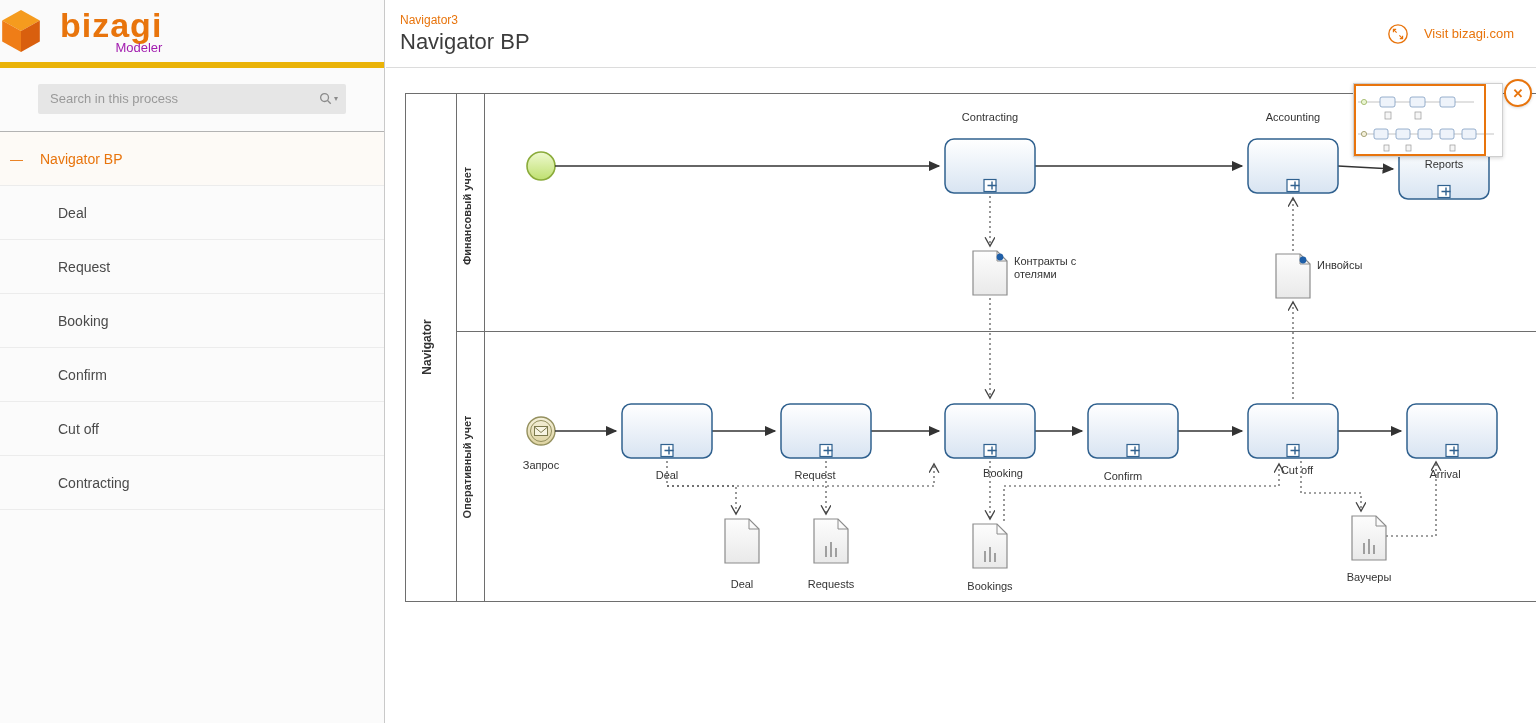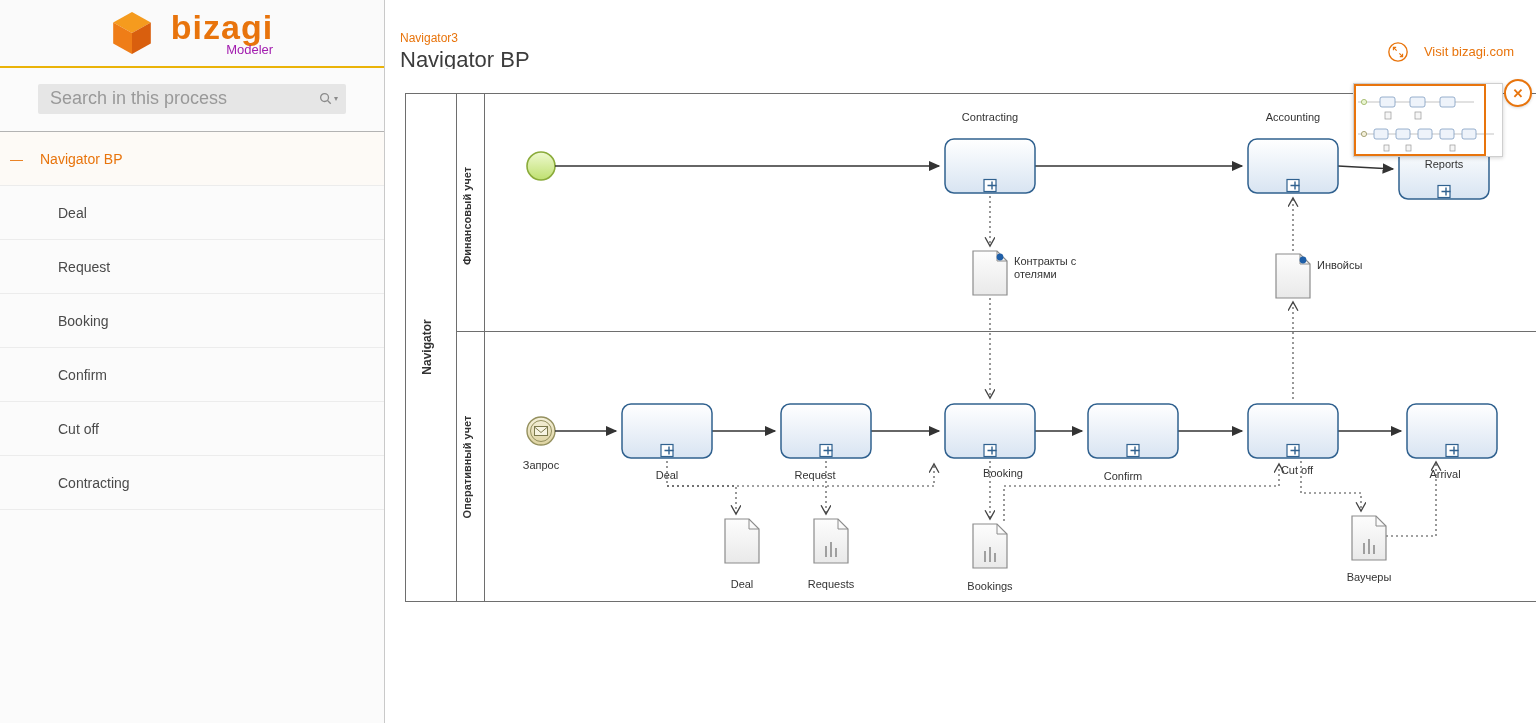--- a/index.html
+++ b/index.html
@@ -4,49 +4,49 @@
 <title>Navigator BP</title>
 <style>
   * { margin:0; padding:0; box-sizing:border-box; }
   html,body { width:1536px; height:723px; overflow:hidden; background:#fff;
               font-family:"Liberation Sans", sans-serif; }
   .app { position:relative; width:1536px; height:723px; background:#fff; }
 
   
   .sidebar { position:absolute; left:0; top:0; width:385px; height:723px;
              background:#fbfbfb; border-right:1px solid #c9c9c9; }
-  .logo-area { height:68px; border-bottom:2px solid #eab308; display:flex;
-               align-items:center; justify-content:center; gap:18px; background:#fafafa;}
+  .logo-area { height:68px; border-bottom:6px solid #eab308; display:flex;
+               align-items:center; justify-content:flex-start; gap:18px; background:#fafafa;}
   .brand-block { display:flex; flex-direction:column; align-items:flex-end; }
   .brand-name { font-size:34px; font-weight:bold; color:#e8740c; letter-spacing:1px; line-height:34px;}
   .brand-sub { font-size:13px; color:#a21caf; margin-top:-2px; }
   .search-area { padding:16px 38px 17px 38px; border-bottom:1px solid #b3b3b3; }
   .search-box { position:relative; height:30px; background:#e6e6e6; border-radius:2px; }
   .search-box input { width:100%; height:28px; background:transparent; border:none; outline:none;
-                      padding:0 40px 0 12px; font-size:18px; color:#555;
+                      padding:0 40px 0 12px; font-size:13px; color:#555;
                       font-family:"Liberation Sans", sans-serif;}
   .search-box input::placeholder { color:#999; }
   .search-icon-wrap { position:absolute; right:8px; top:7px; display:flex; align-items:center; gap:1px;
                       color:#8b8b8b; cursor:pointer; }
   .search-caret { font-size:8px; color:#8b8b8b; }
   .nav-list { }
   .nav-row { position:relative; height:54px; display:flex; align-items:center;
              border-bottom:1px solid #ececec; cursor:pointer; font-size:14px; }
   .nav-root { color:#e8740c; background:#fdfaf6; }
   .nav-root .collapse { position:absolute; left:10px; top:50%; transform:translateY(-50%);
                         font-size:13px; color:#e8740c; }
   .nav-root .nav-label { padding-left:40px; }
   .nav-child { color:#4a4a4a; }
   .nav-child .nav-label { padding-left:58px; }
 
   
   .main-header { position:absolute; left:386px; top:0; right:0; height:68px;
                  border-bottom:1px solid #dcdcdc; background:#fff;
                  display:flex; align-items:center; justify-content:space-between;
-                 padding:0 22px 0 14px;margin-top:18px; }
+                 padding:0 22px 0 14px; }
   .title-block { display:flex; flex-direction:column; justify-content:center; }
   .breadcrumb { font-size:12px; color:#e8740c; margin-bottom:2px; }
   .page-title { font-size:22px; color:#3c3c3c; font-weight:400; }
   .visit-link { display:flex; align-items:center; gap:15px; color:#e8740c; font-size:13px;
                 cursor:pointer; text-decoration:none; }
 
   
   .canvas { position:absolute; left:386px; top:69px; width:1150px; height:654px; background:#fff; }
   .canvas svg.bpmn { position:absolute; left:0; top:0; }
 

